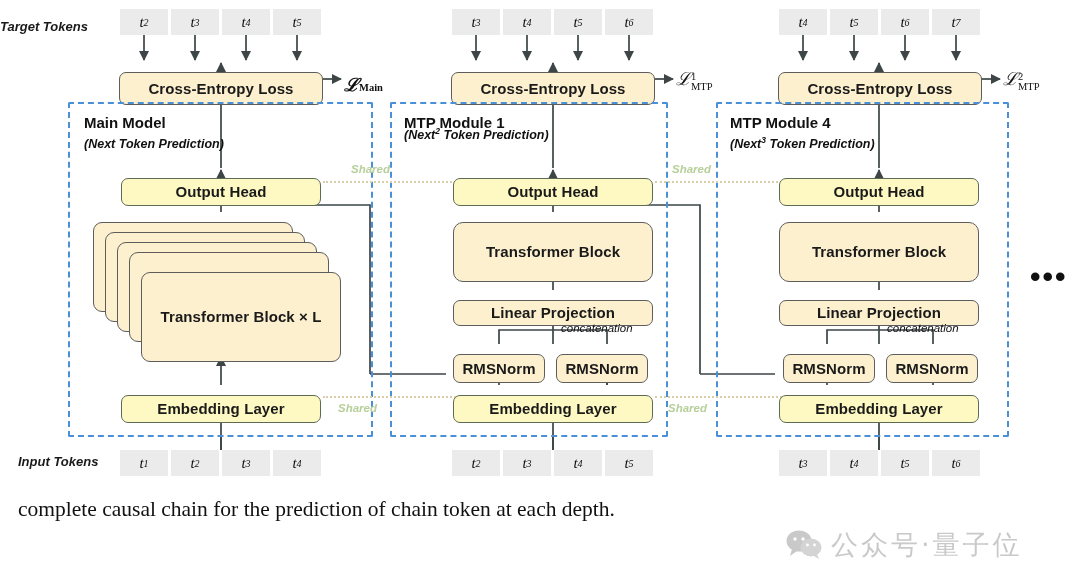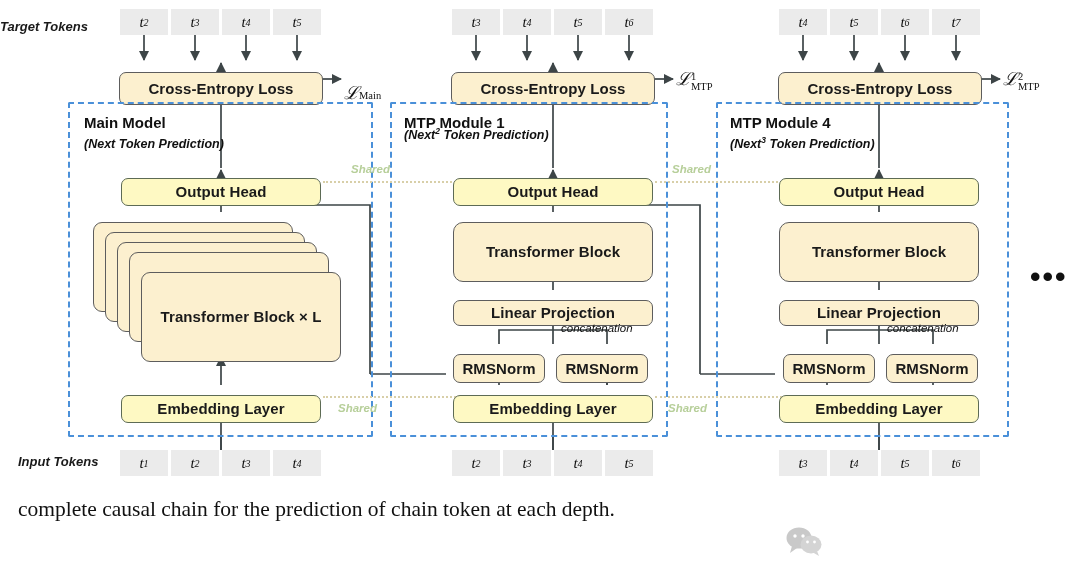--- a/index.html
+++ b/index.html
@@ -211,21 +211,21 @@
   </div>
   <div class="abs tok" style="left:932px;top:9px;">
     <span>t</span>
       <sub>7</sub>
   </div>
 
   <div class="abs node yellow" style="left:119px;top:62px;width:204px;height:33px;">Cross-Entropy Loss</div>
   <div class="abs node yellow" style="left:451px;top:62px;width:204px;height:33px;">Cross-Entropy Loss</div>
   <div class="abs node yellow" style="left:778px;top:62px;width:204px;height:33px;">Cross-Entropy Loss</div>
 
-  <div class="abs loss" style="left:344px;top:80px;">
+  <div class="abs loss" style="left:344px;top:72px;font-weight:bold;">
     <span class="cal">ℒ</span><span class="sub">Main</span>
   </div>
   <div class="abs loss" style="left:676px;top:66px;">
     <span class="cal">ℒ</span><span class="stk"><span class="sup">1</span><span class="sub">MTP</span></span>
   </div>
   <div class="abs loss" style="left:1003px;top:66px;">
     <span class="cal">ℒ</span><span class="stk"><span class="sup">2</span><span class="sub">MTP</span></span>
   </div>
 
   <div class="abs modframe" style="left:68px;top:102px;width:305px;height:335px;"></div>
@@ -346,15 +346,16 @@
     <svg width="36" height="30" viewBox="0 0 36 30">
       <ellipse cx="13" cy="11" rx="12.5" ry="10.5" fill="#c9c9c9"></ellipse>
       <path d="M6,19 L4,26 L11,21 Z" fill="#c9c9c9"></path>
       <ellipse cx="25" cy="17.5" rx="10.5" ry="9" fill="#d4d4d4"></ellipse>
       <path d="M31,24 L33,29 L27,25.5 Z" fill="#d4d4d4"></path>
       <circle cx="9" cy="9" r="1.7" fill="#ffffff"></circle>
       <circle cx="17" cy="9" r="1.7" fill="#ffffff"></circle>
       <circle cx="21.5" cy="15" r="1.4" fill="#ffffff"></circle>
       <circle cx="28.5" cy="15" r="1.4" fill="#ffffff"></circle>
     </svg>
+    <span class="wmtext">公众号·量子位</span>
   </div>
 
 </div>
 
 </body></html>

